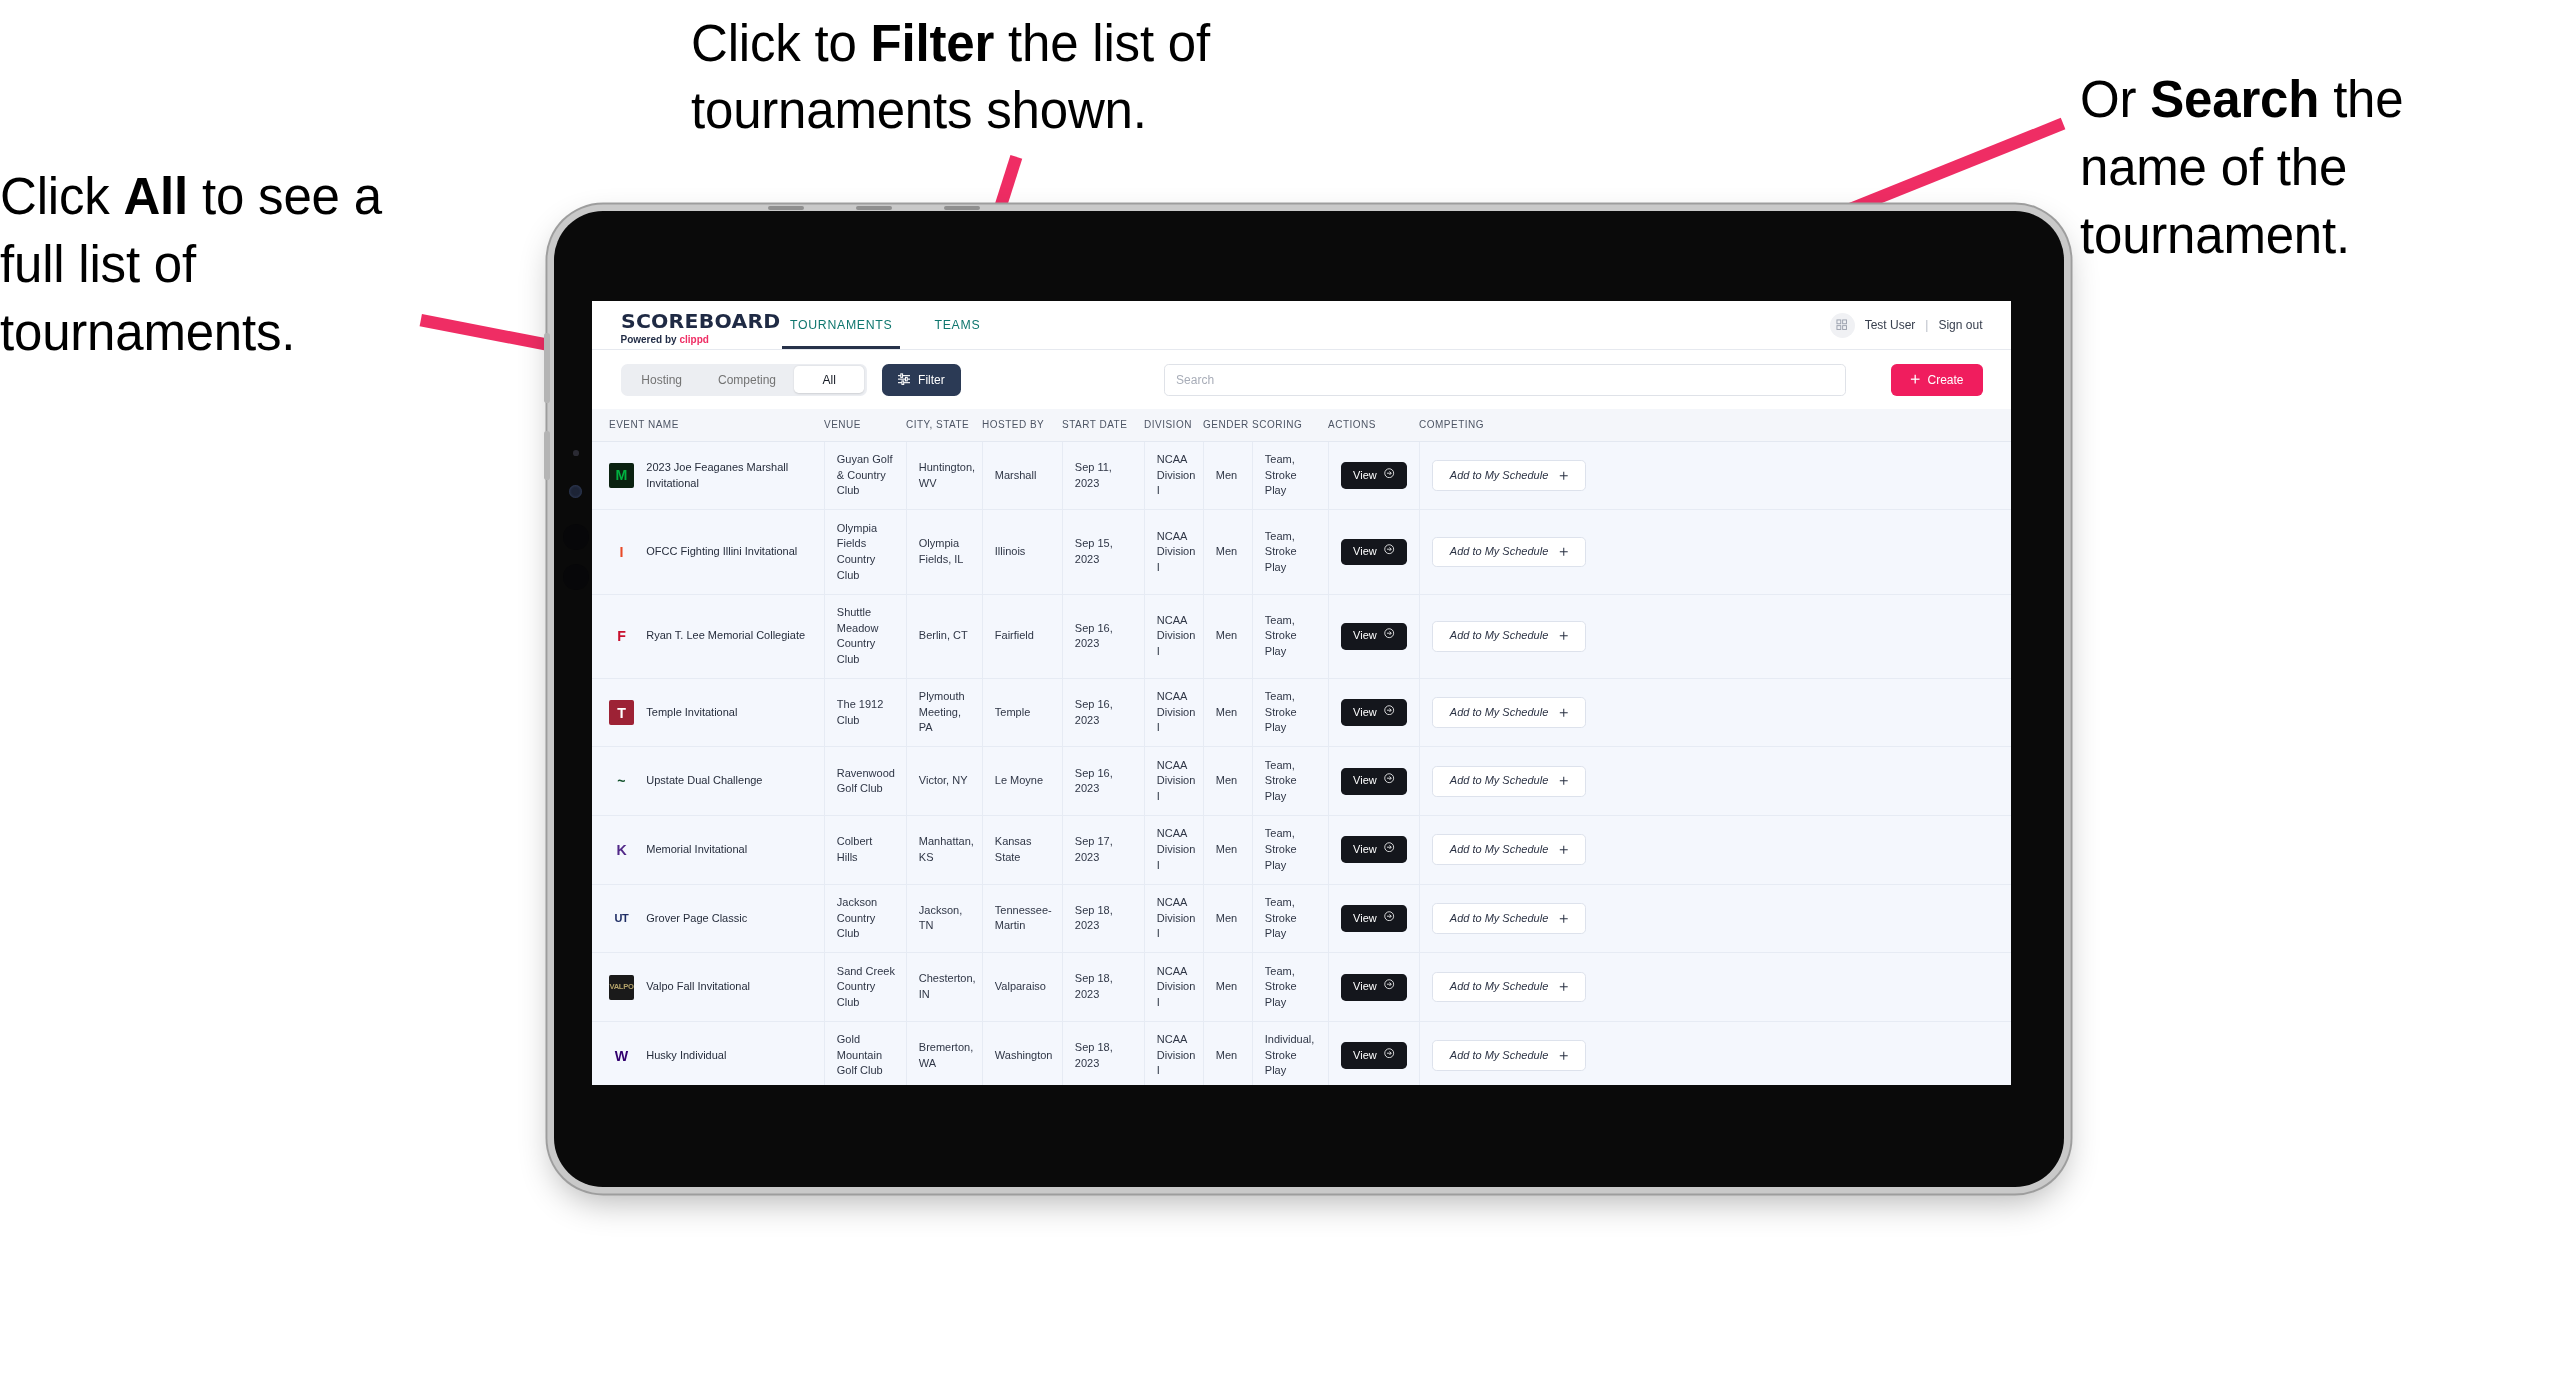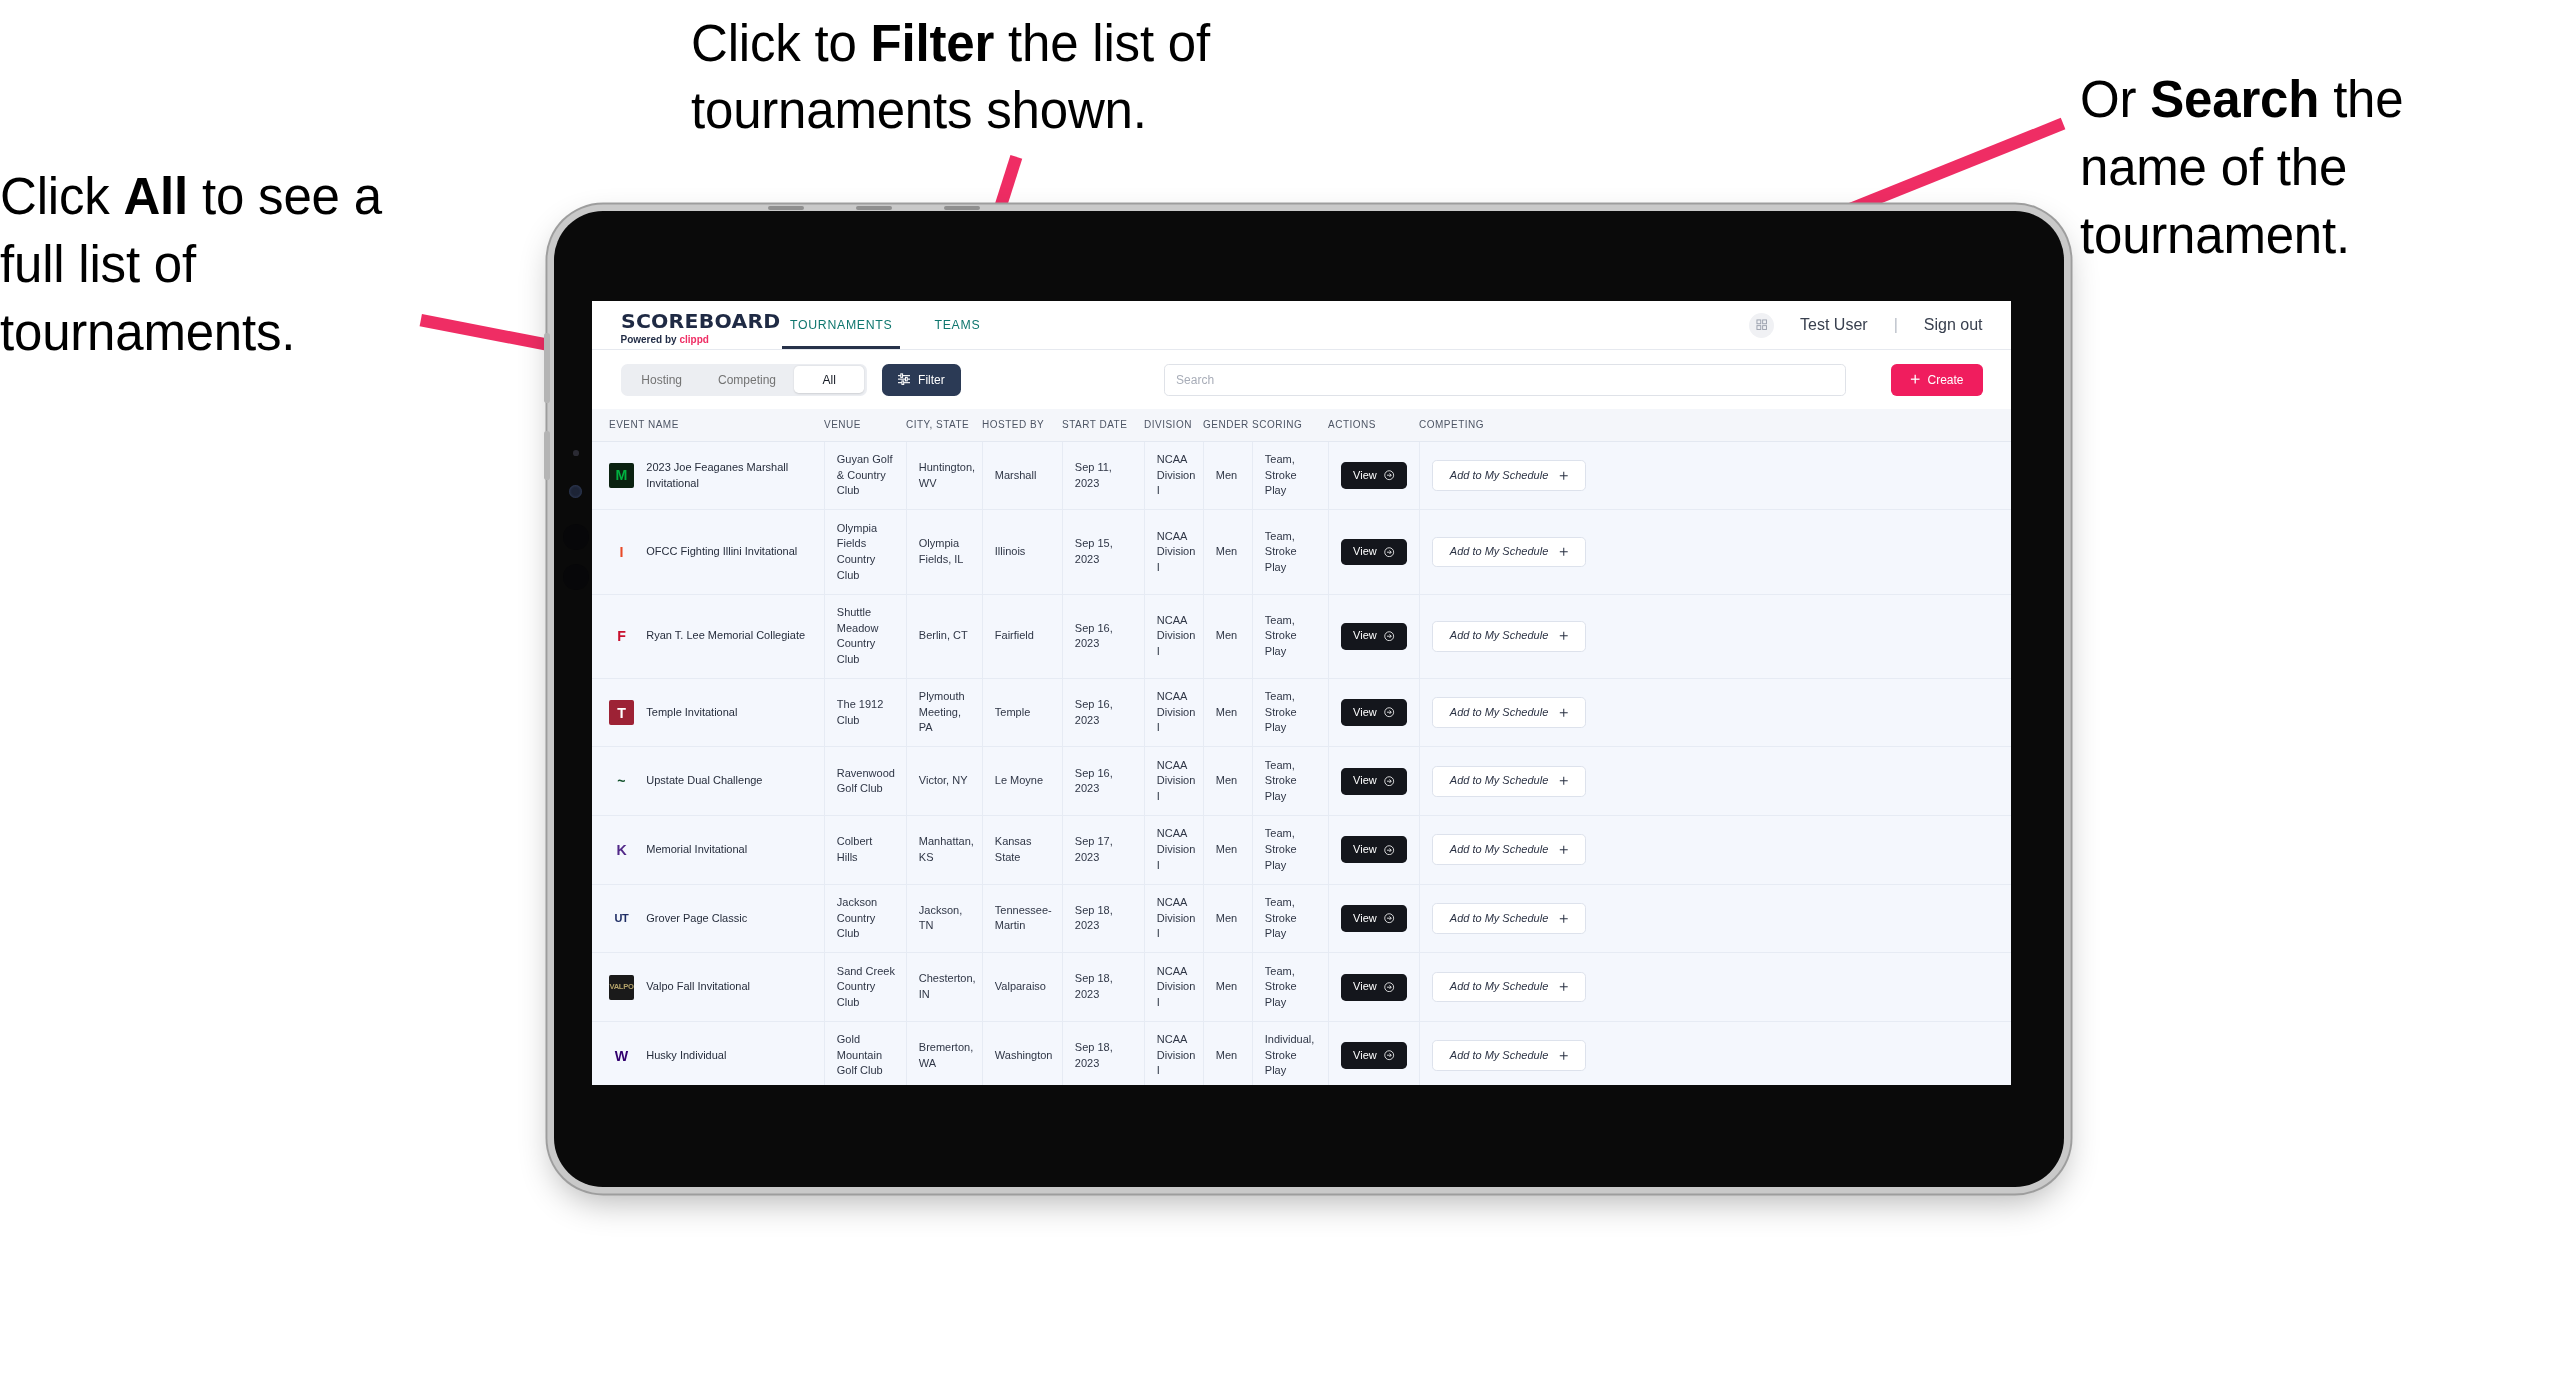--- a/index.html
+++ b/index.html
@@ -146,23 +146,23 @@
     content: "";
     position: absolute;
     left: 13.3px; right: 13.3px; bottom: 0;
     height: 2.8px;
     background: #27324a;
   }
   #header-right {
     margin-left: auto;
     display: flex;
     align-items: center;
-    gap: 26px;
+    gap: 10px;
     padding-right: 28.5px;
-    font-size: 16px;
+    font-size: 12px;
     color: #39404f;
   }
   #avatar {
     width: 25px; height: 25px;
     border-radius: 50%;
     background: #f0f1f4;
     display: flex; align-items: center; justify-content: center;
     color: #9aa0ad;
   }
   #header-right .sep { color: #b9bec8; }
@@ -272,21 +272,21 @@
     display: flex; align-items: center; justify-content: center;
     font-weight: 700;
     font-size: 14.2px;
     line-height: 1;
     border-radius: 1.9px;
     overflow: hidden;
   }
   .cell-pad-l { padding-left: 12.3px; }
 
   .view-btn {
-    display: inline-flex; align-items: center; gap: 7.6px;
+    display: inline-flex; align-items: flex-start; gap: 7.6px;
     background: #14161c;
     color: #ffffff;
     font-size: 11px;
     padding: 5.7px 12.3px;
     border-radius: 4.7px;
     cursor: pointer;
   }
   .add-btn {
     display: inline-flex; align-items: center; gap: 10.4px;
     background: #ffffff;

